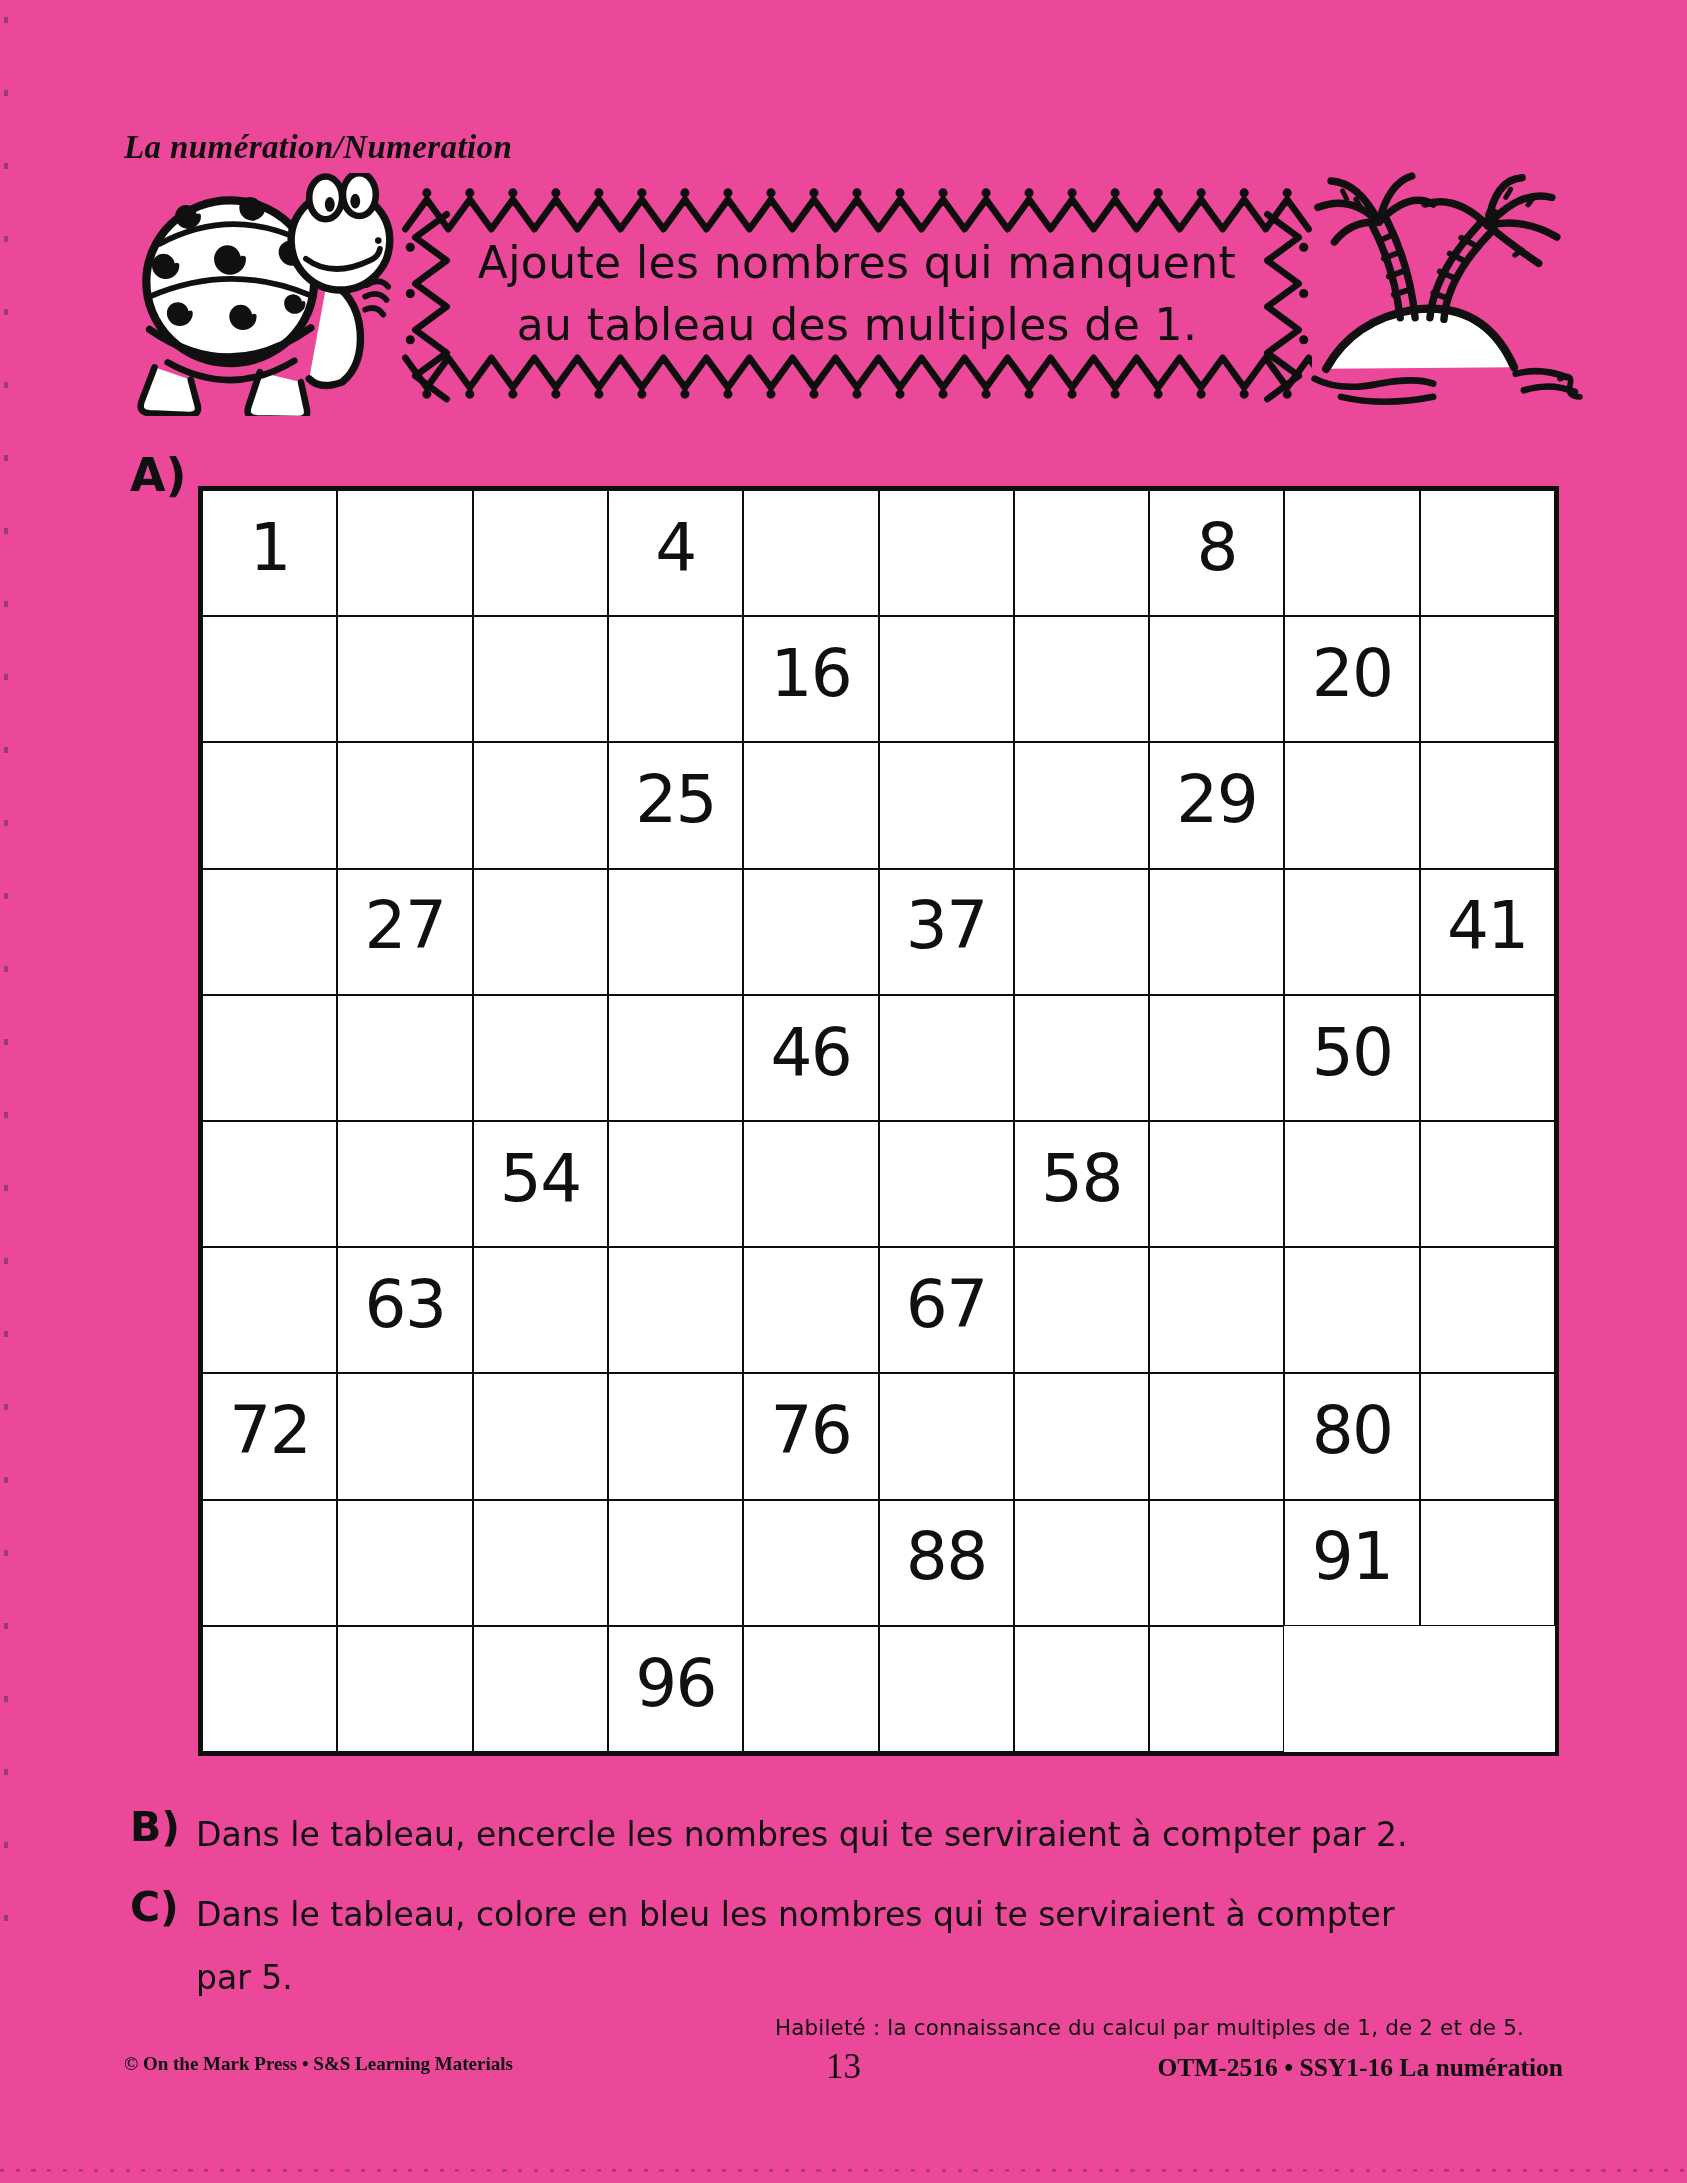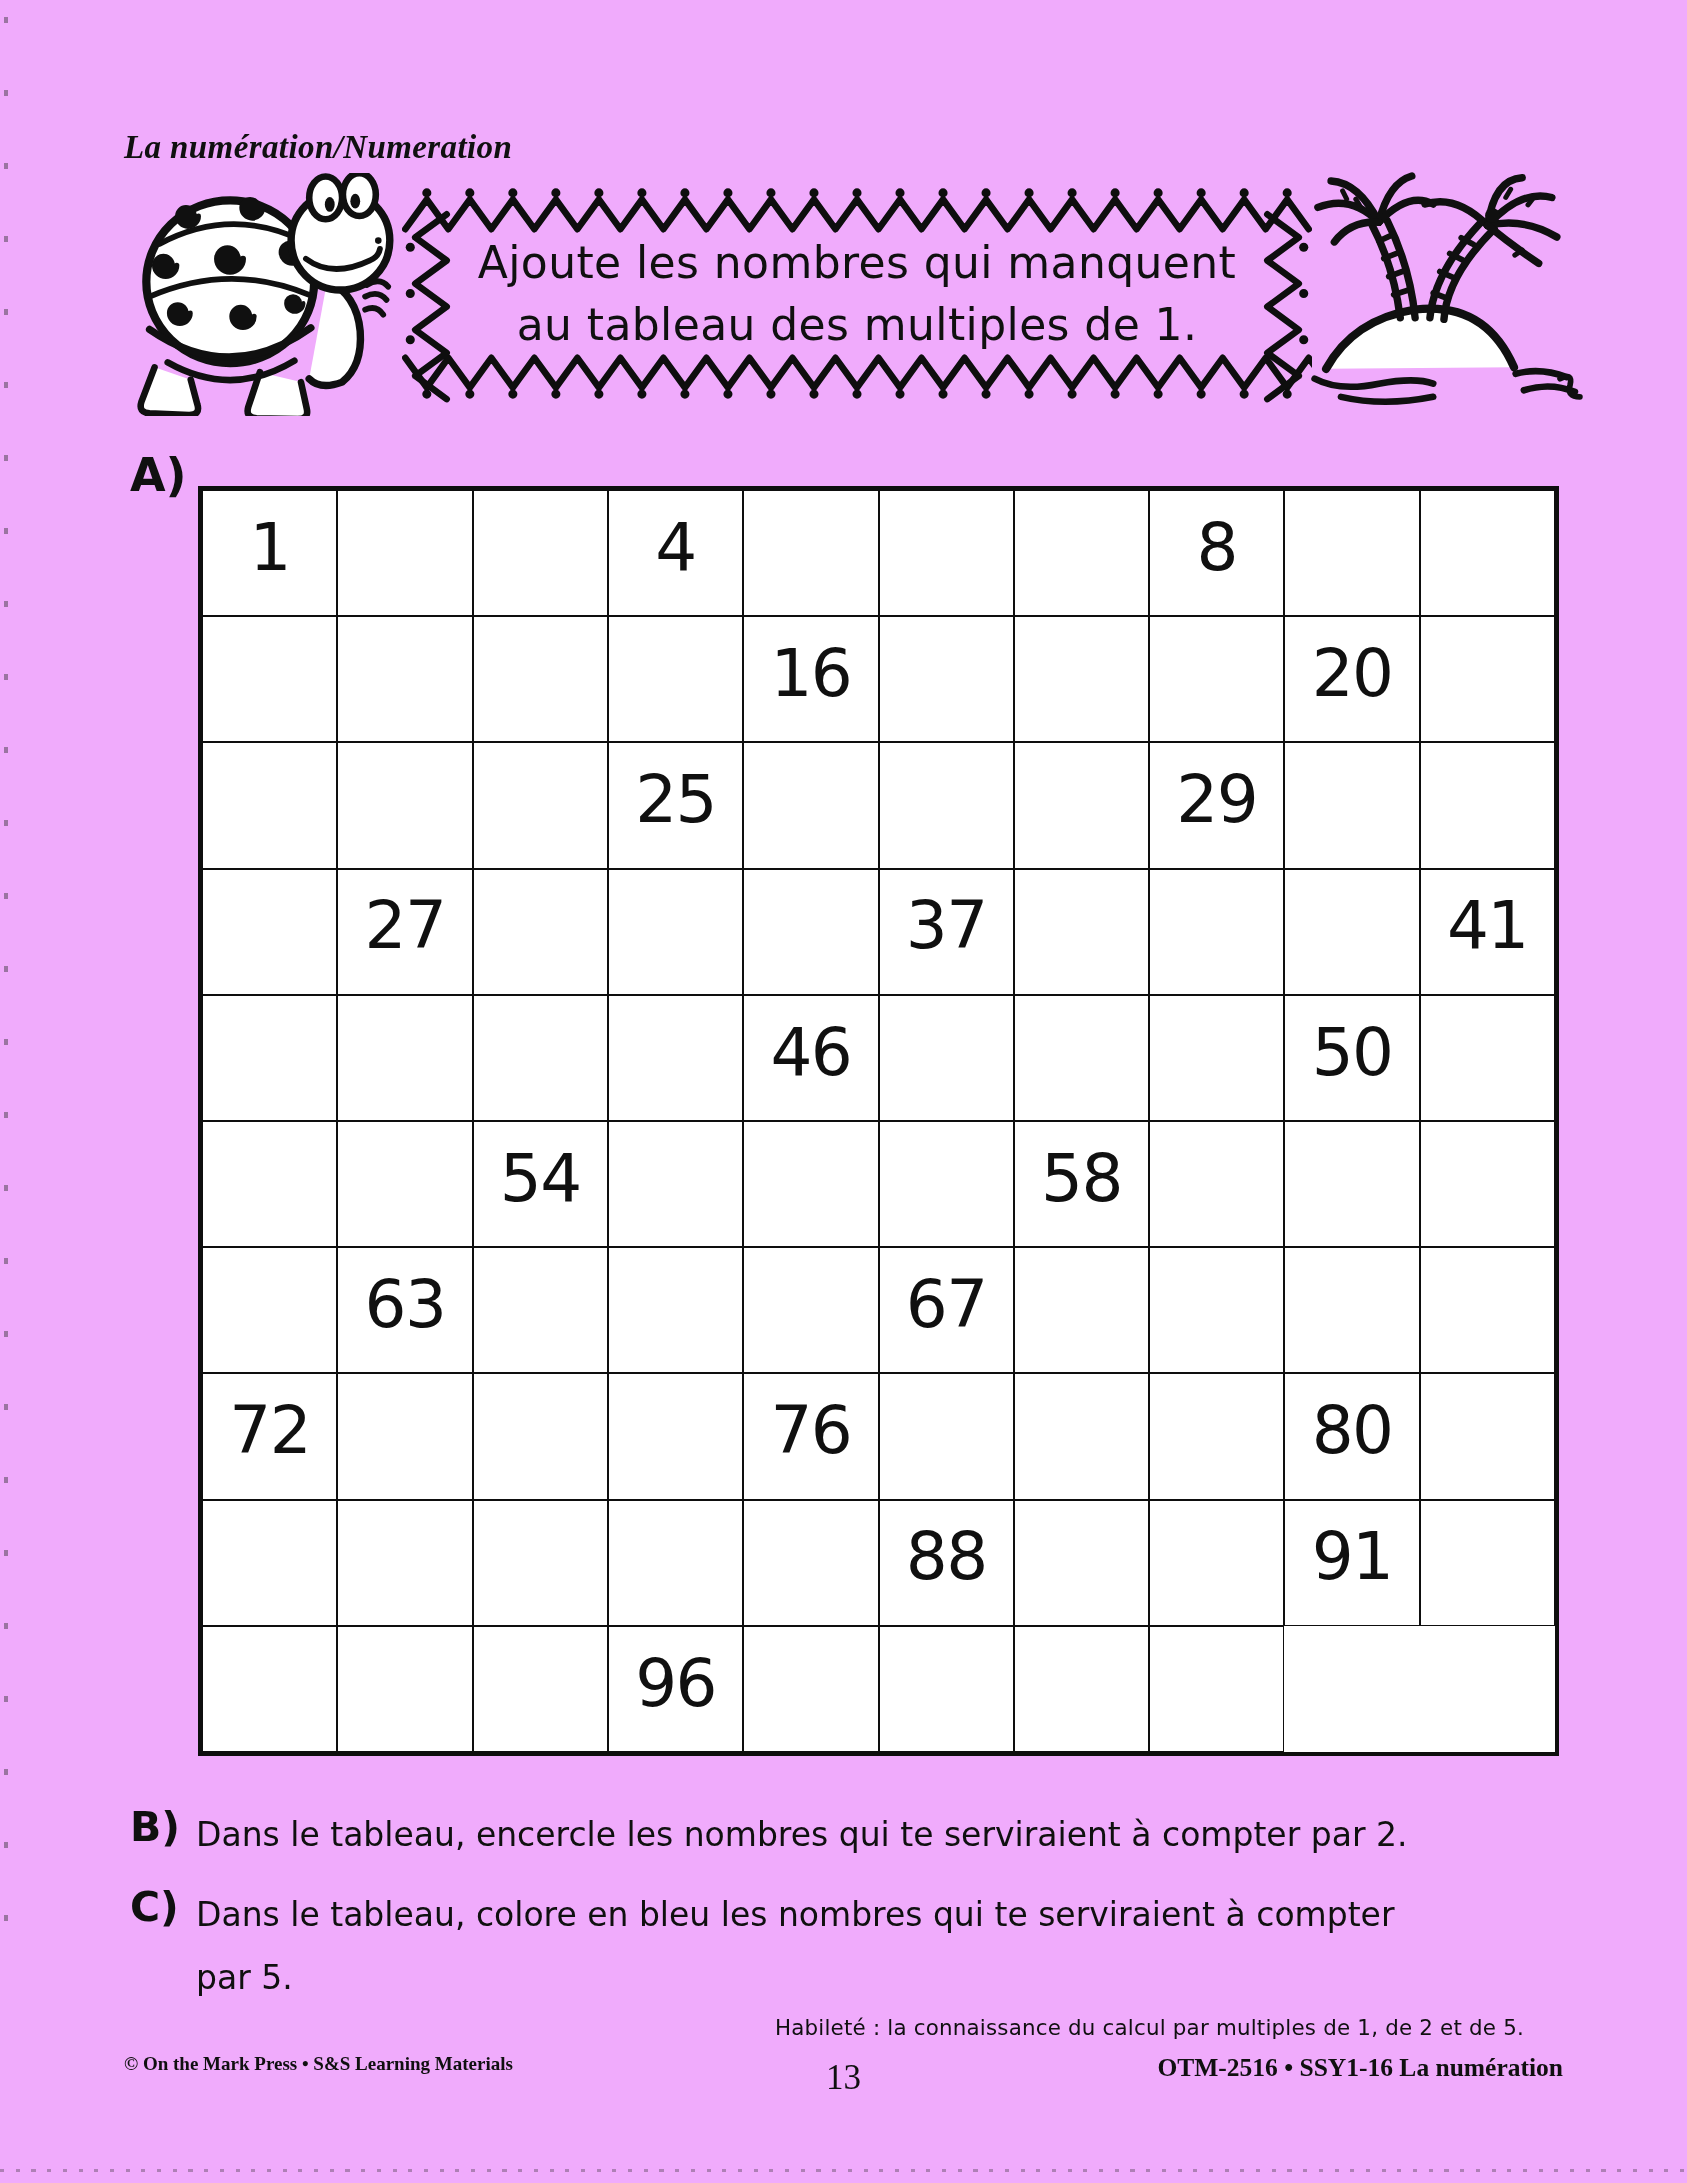--- a/index.html
+++ b/index.html
@@ -1,16 +1,16 @@
 <!DOCTYPE html>
 <html style="font-size:13px"><head>
 <meta charset="utf-8">
 <style>
   html,body{margin:0;padding:0;background:#777;}
-  .page{position:relative;width:1687px;height:2183px;background:#f0abfc;margin:0 auto;
+  .page{position:relative;width:1687px;height:2183px;background:#ec4899;margin:0 auto;
         font-family:"DejaVu Sans",sans-serif;color:#101010;overflow:hidden;}
 
   
   .scan-left{position:absolute;left:4.1px;top:16.5px;width:4.1px;height:1961px;
     background:repeating-linear-gradient(180deg,rgba(50,50,50,.45) 0 5.8px,transparent 5.8px 73px);}
   .scan-bottom{position:absolute;left:0;top:2169px;width:100%;height:3.3px;opacity:.55;
     background:repeating-linear-gradient(90deg,rgba(40,40,40,.6) 0 4.1px,transparent 4.1px 15.7px);}
 
   .header{position:absolute;left:124px;top:129px;font-family:"Liberation Serif",serif;
     font-weight:bold;font-style:italic;font-size:33px;letter-spacing:0.4px;}
@@ -36,21 +36,21 @@
   .q-label{font-size:41px;font-weight:bold;width:66px;flex:0 0 66px;}
   .q-text{font-size:33px;line-height:63px;}
   .b-row{top:1803px;}
   .c-row{top:1883px;}
   .q-text span{display:block;white-space:nowrap;}
 
   .skill{position:absolute;right:163px;top:2015px;font-size:21.4px;letter-spacing:0.2px;}
   .footer-left{position:absolute;left:124px;top:2053px;font-family:"Liberation Serif",serif;
     font-weight:bold;font-size:19px;}
   .footer-page{position:absolute;left:826px;top:2047px;font-family:"Liberation Serif",serif;
-    font-size:35px;margin-top:11px;}
+    font-size:35px;}
   .footer-right{position:absolute;right:124px;top:2053px;font-family:"Liberation Serif",serif;
     font-weight:bold;font-size:25.5px;}
 </style>
 </head>
 <body>
 
 <div class="page">
 
   <div class="scan-left"></div>
 

